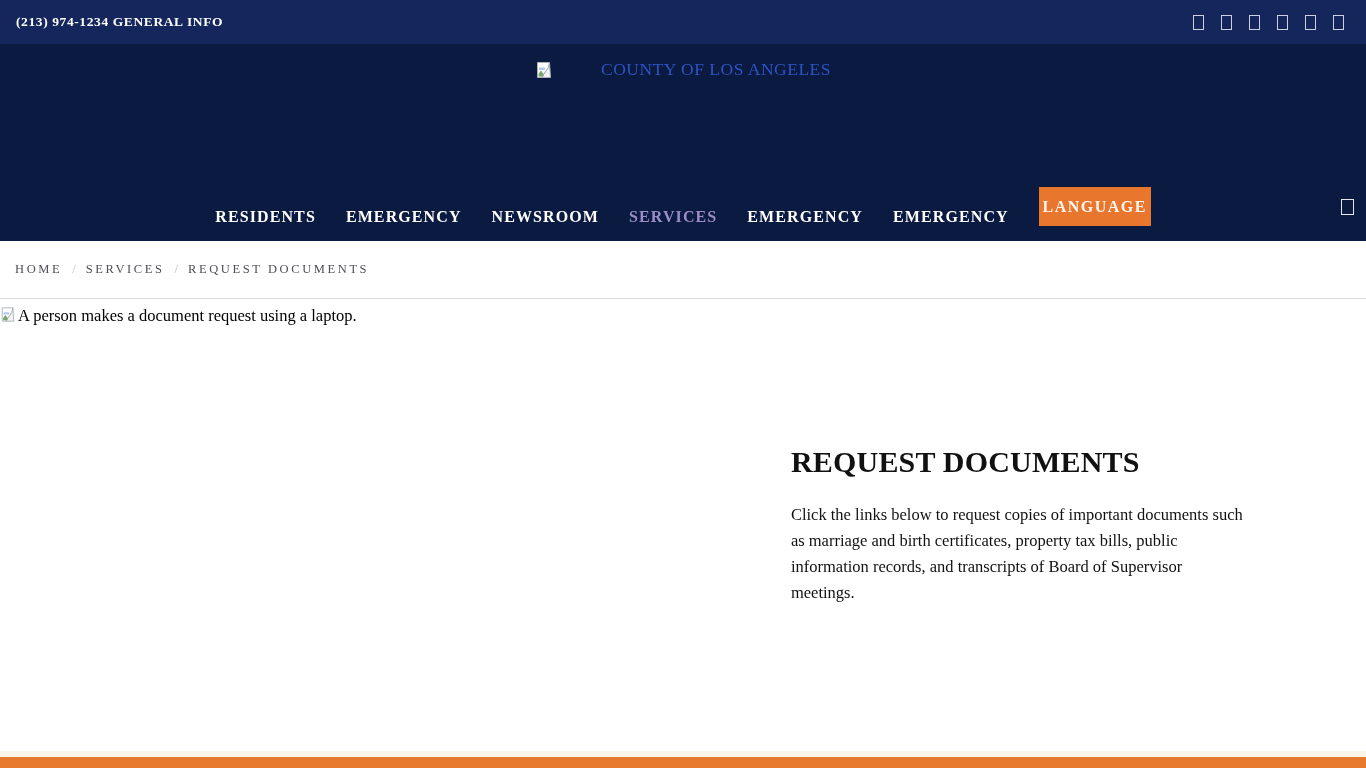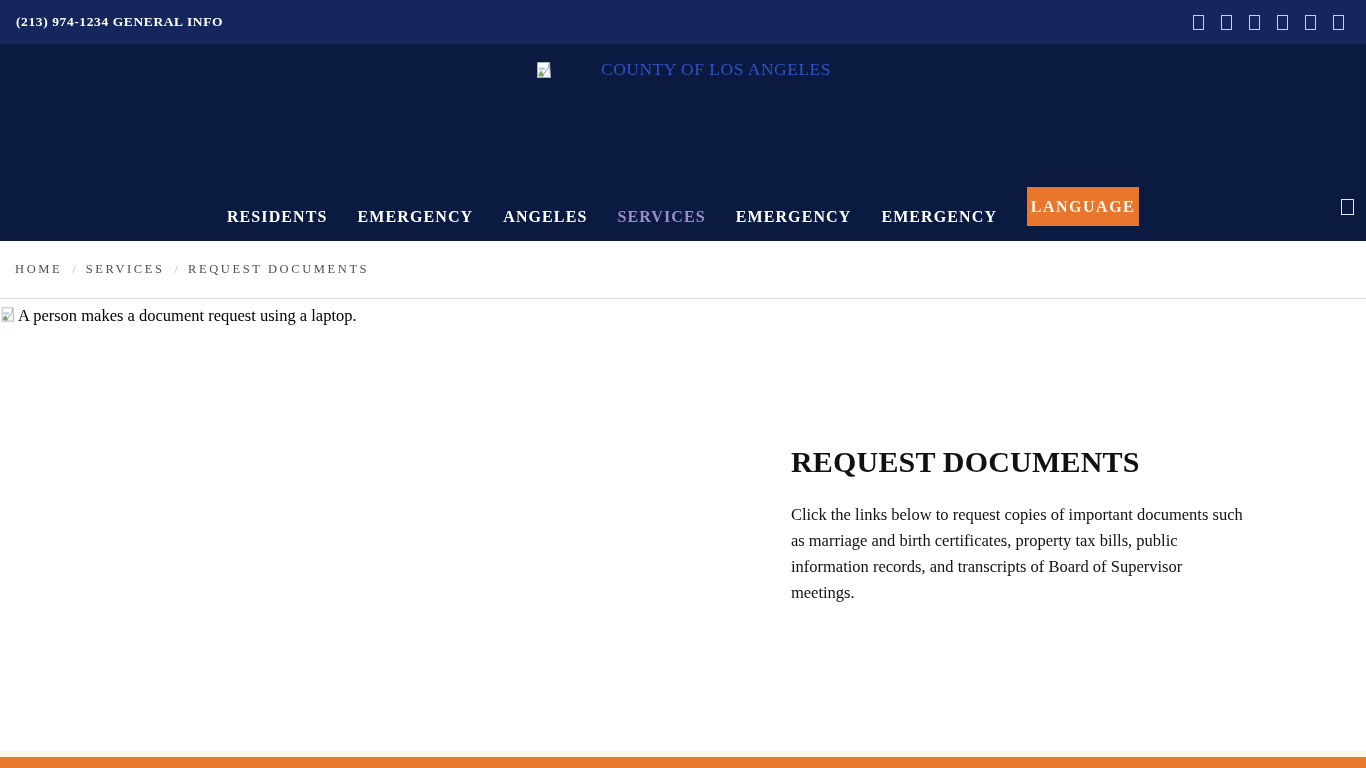--- a/index.html
+++ b/index.html
@@ -188,21 +188,21 @@
       <path d="M2.5 1.5 h12 l-1 5 l-7 10 h-4 z" fill="#ffffff" stroke="#aab0b6" stroke-width="1"></path>
       <path d="M14.5 1.5 l-1 5 l-7 10 l9 0 z" fill="#f2f4f5" stroke="#aab0b6" stroke-width="1"></path>
       <path d="M3.5 13 L6 9.5 L8.5 13 L8.5 15.5 L3.5 15.5 Z" fill="#79a56e"></path>
       <path d="M4 6.5 h6 v2.5 h-6 z" fill="#aecbe8"></path>
     </svg>
     <span class="logo-alt">COUNTY OF LOS ANGELES</span>
   </a>
   <nav class="nav-row">
     <a class="nav-link">RESIDENTS</a>
     <a class="nav-link">EMERGENCY</a>
-    <a class="nav-link">ANGELES</a>
+    <a class="nav-link">NEWSROOM</a>
     <a class="nav-link active">SERVICES</a>
     <a class="nav-link">EMERGENCY</a>
     <a class="nav-link">EMERGENCY</a>
     <button class="lang-btn">LANGUAGE</button>
     <span class="search-tofu"></span>
   </nav>
 </header>
 
 <div class="breadcrumb-bar">
   <a class="crumb">HOME</a>

